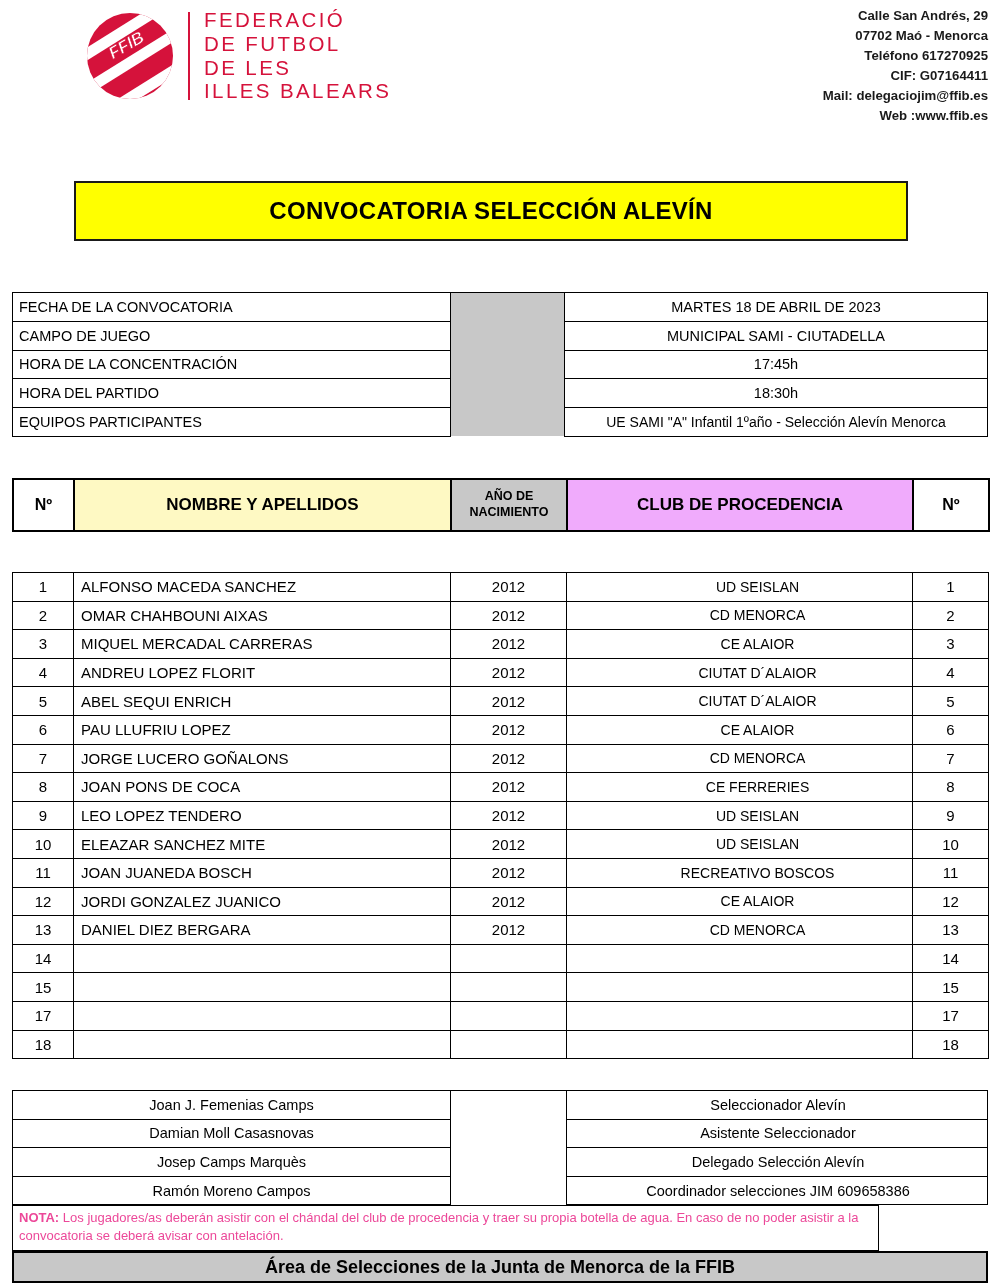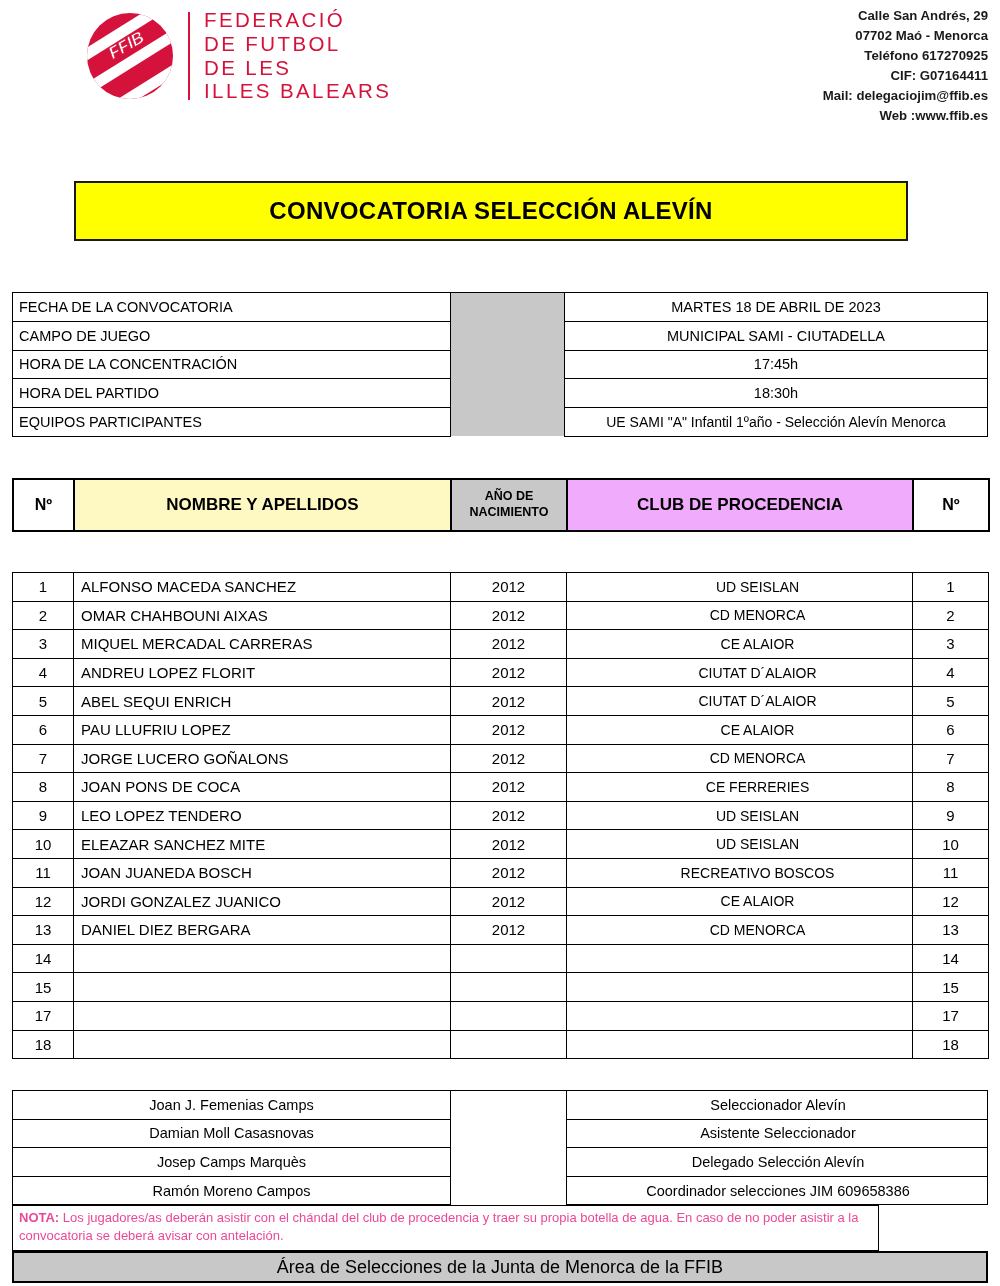--- a/index.html
+++ b/index.html
@@ -202,21 +202,21 @@
     height: 32px;
     box-sizing: border-box;
     border: 2px solid #000;
     background: #c8c8c8;
     display: flex;
     align-items: center;
     justify-content: center;
   }
   #footer-bar span {
     font-size: 18px;
-    font-weight: normal;
+    font-weight: bold;
   }
 </style>
 </head>
 <body>
 
 <div id="header">
 
   <div id="logo-block">
     <div id="logo-mark">
       <svg width="92" height="92" viewBox="0 0 92 92" aria-hidden="true">

